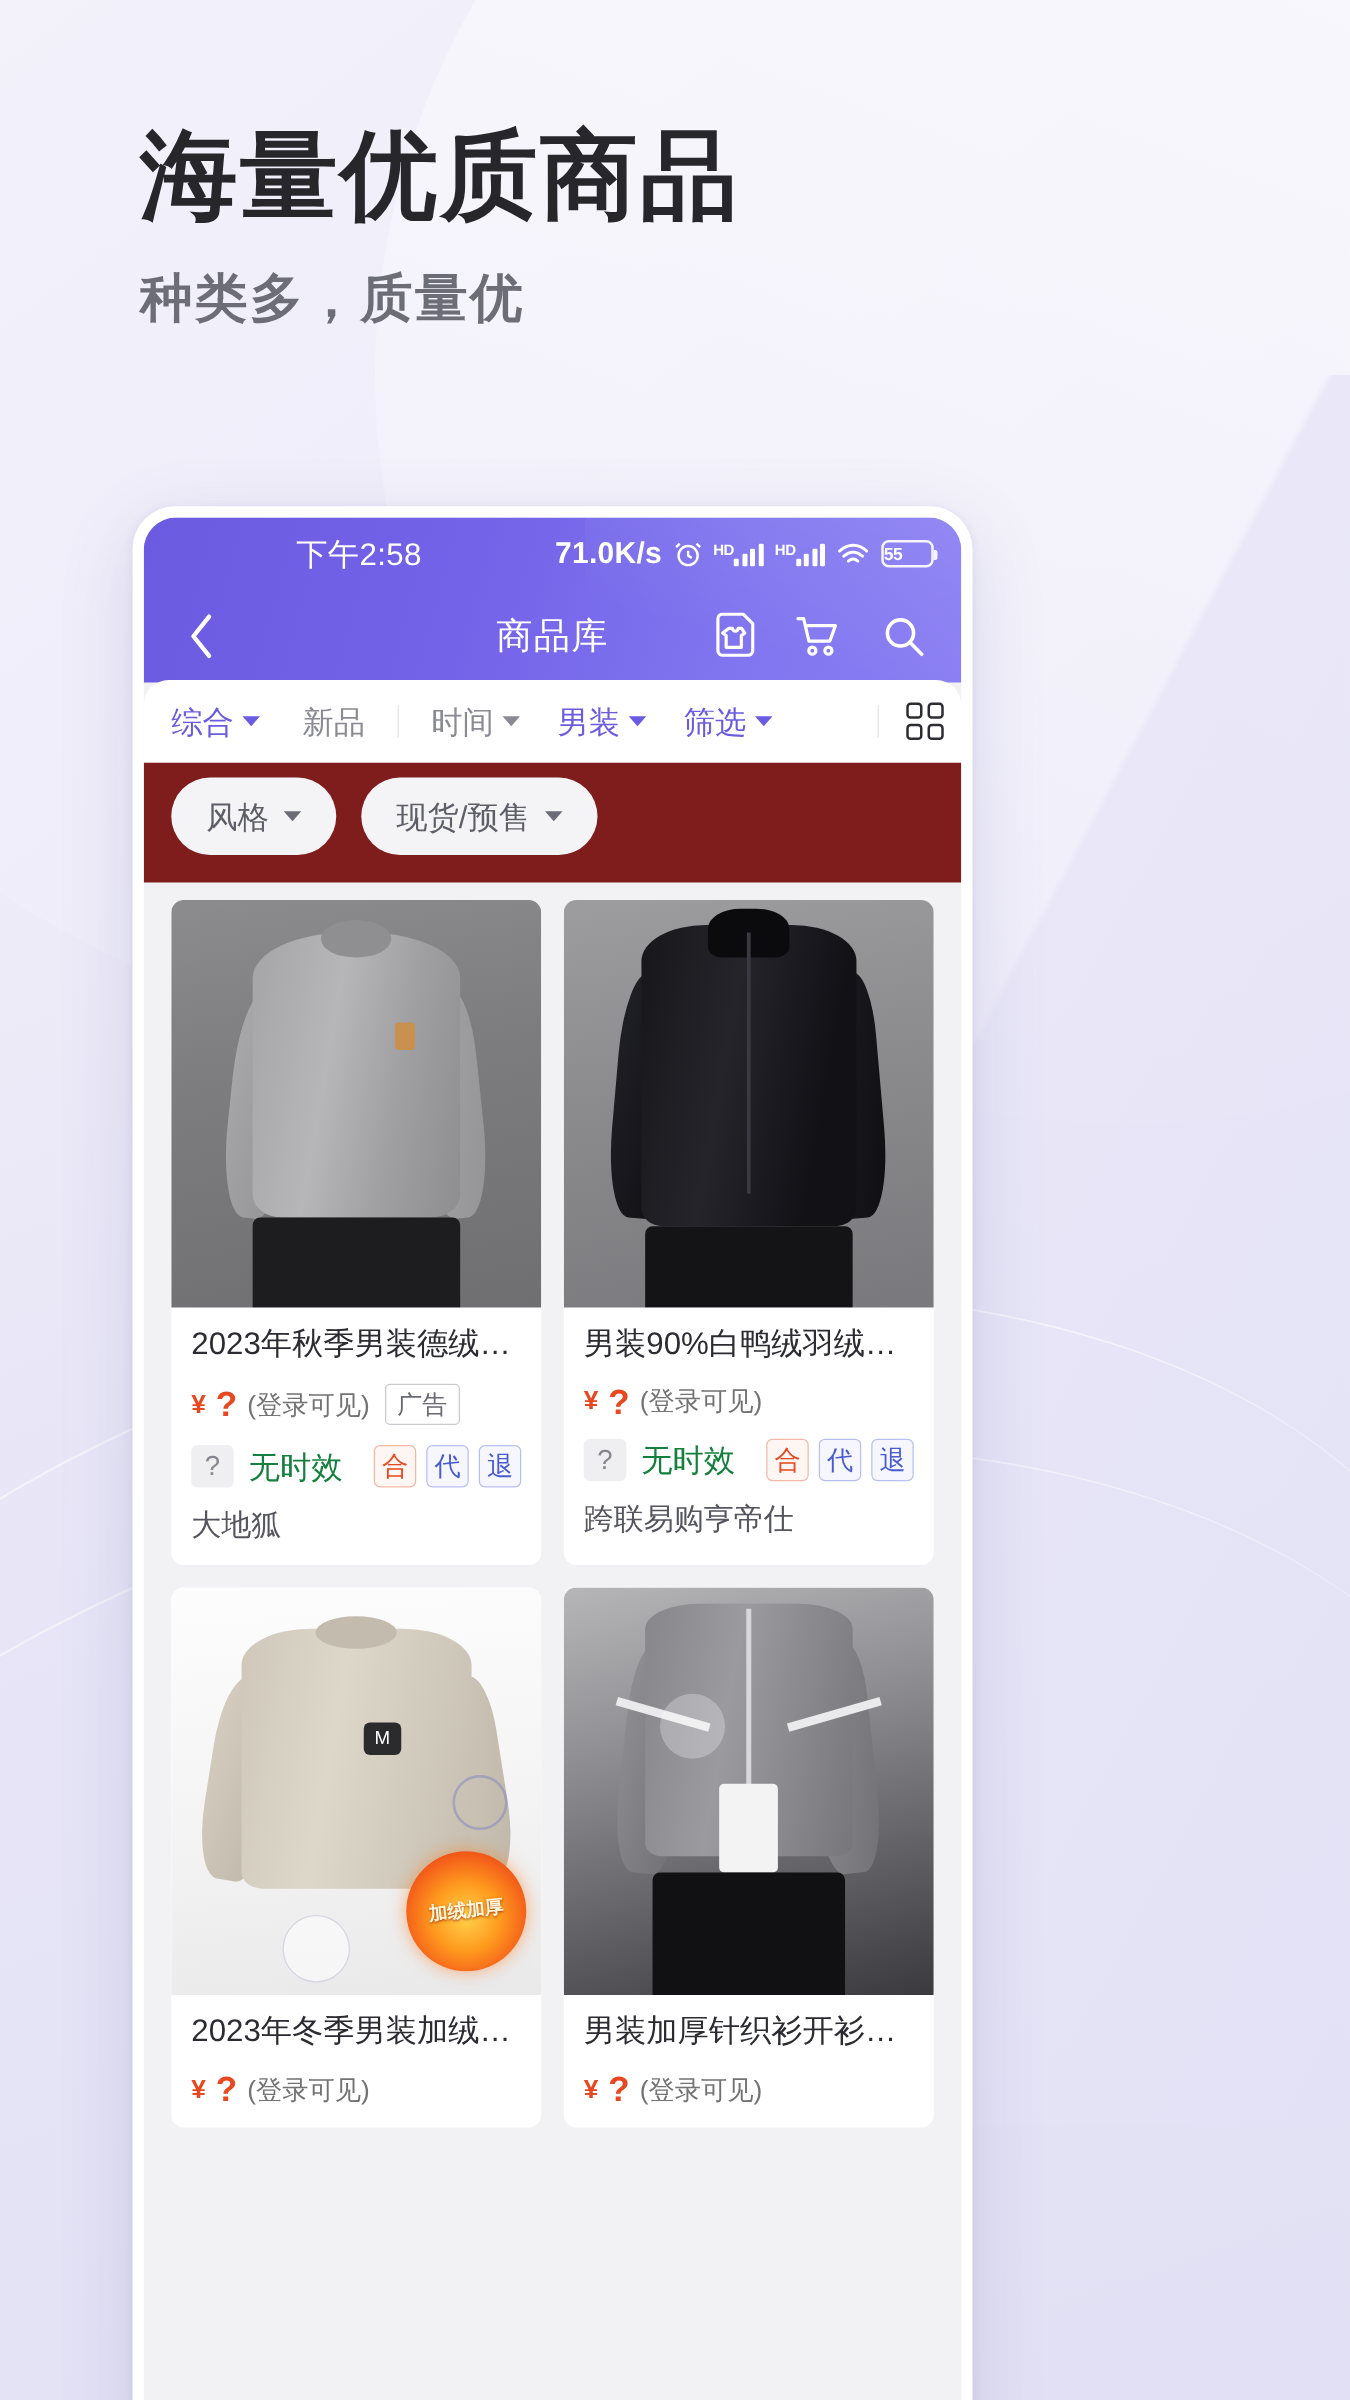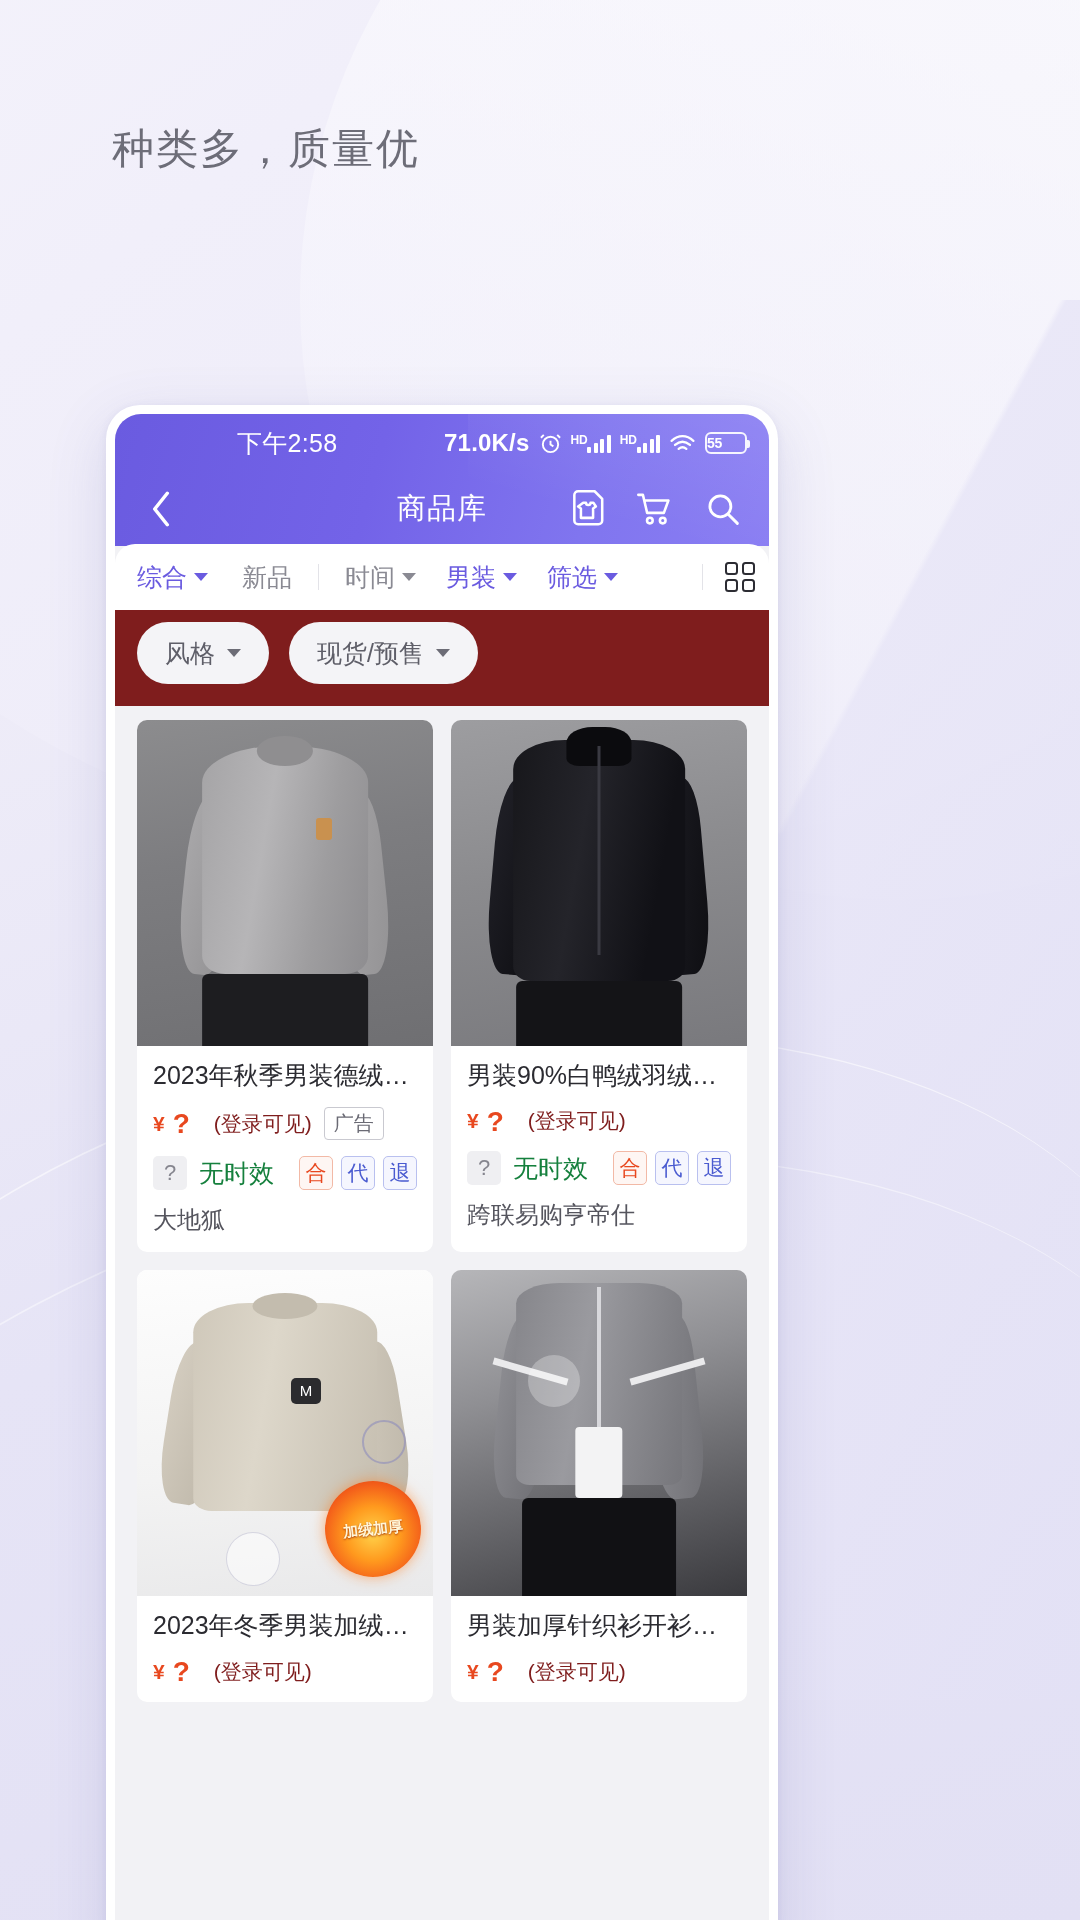--- a/index.html
+++ b/index.html
@@ -48,21 +48,21 @@
   }
 
   
   .hero { position: absolute; left: 112px; top: 96px; z-index: 5; }
   .hero-title {
     font-size: 78px; line-height: 1.15; font-weight: 700;
     color: #26262b; letter-spacing: 2px;
   }
   .hero-sub {
     margin-top: 28px;
-    font-size: 42px; line-height: 1.2; font-weight: 400;
+    font-size: 42px; line-height: 1.2; font-weight: 700;
     color: #6d6d78; letter-spacing: 2px;
   }
 
   
   .phone {
     position: absolute; left: 106px; top: 405px;
     width: 672px; height: 1560px;
     background: #ffffff;
     border-radius: 34px 34px 0 0;
     box-shadow: 0 18px 60px rgba(90,85,160,.16), 0 2px 8px rgba(90,85,160,.10);
@@ -327,21 +327,21 @@
 
   
   .card-body { padding: 14px 16px 16px 16px; }
   .p-title {
     font-size: 25px; color: #2b2b31; line-height: 1.25;
     white-space: nowrap; overflow: hidden; text-overflow: ellipsis;
   }
   .p-price-row { display: flex; align-items: center; gap: 8px; margin-top: 16px; }
   .p-yen { color: #e8481f; font-size: 21px; font-weight: 600; }
   .p-q { color: #e8481f; font-size: 28px; font-weight: 700; line-height: .9; }
-  .p-login { color: #7f1d1d; font-size: 21px; margin-left: 16px; }
+  .p-login { color: #737373; font-size: 21px; }
   .p-ad {
     border: 1px solid #c9c9d0; border-radius: 4px;
     padding: 2px 9px; font-size: 20px; color: #6a6a74; margin-left: 4px;
   }
   .p-meta-row { display: flex; align-items: center; margin-top: 16px; }
   .p-qbox {
     background: #efeff2; border-radius: 5px; width: 34px; height: 34px;
     display: flex; align-items: center; justify-content: center;
     color: #86868f; font-size: 22px;
   }
@@ -360,20 +360,21 @@
 </head>
 <body>
 
 <div class="bg-swoosh-1"></div>
 <div class="bg-swoosh-2"></div>
 <div class="bg-diag"></div>
 <div class="bg-line-a"></div>
 <div class="bg-line-b"></div>
 
 <div class="hero">
+  <div class="hero-title">海量优质商品</div>
   <div class="hero-sub">种类多，质量优</div>
 </div>
 
 <div class="phone">
 <div class="screen">
 
   <div class="purple-head">
 
     <div class="statusbar">
       <div class="sb-time">下午2:58</div>

